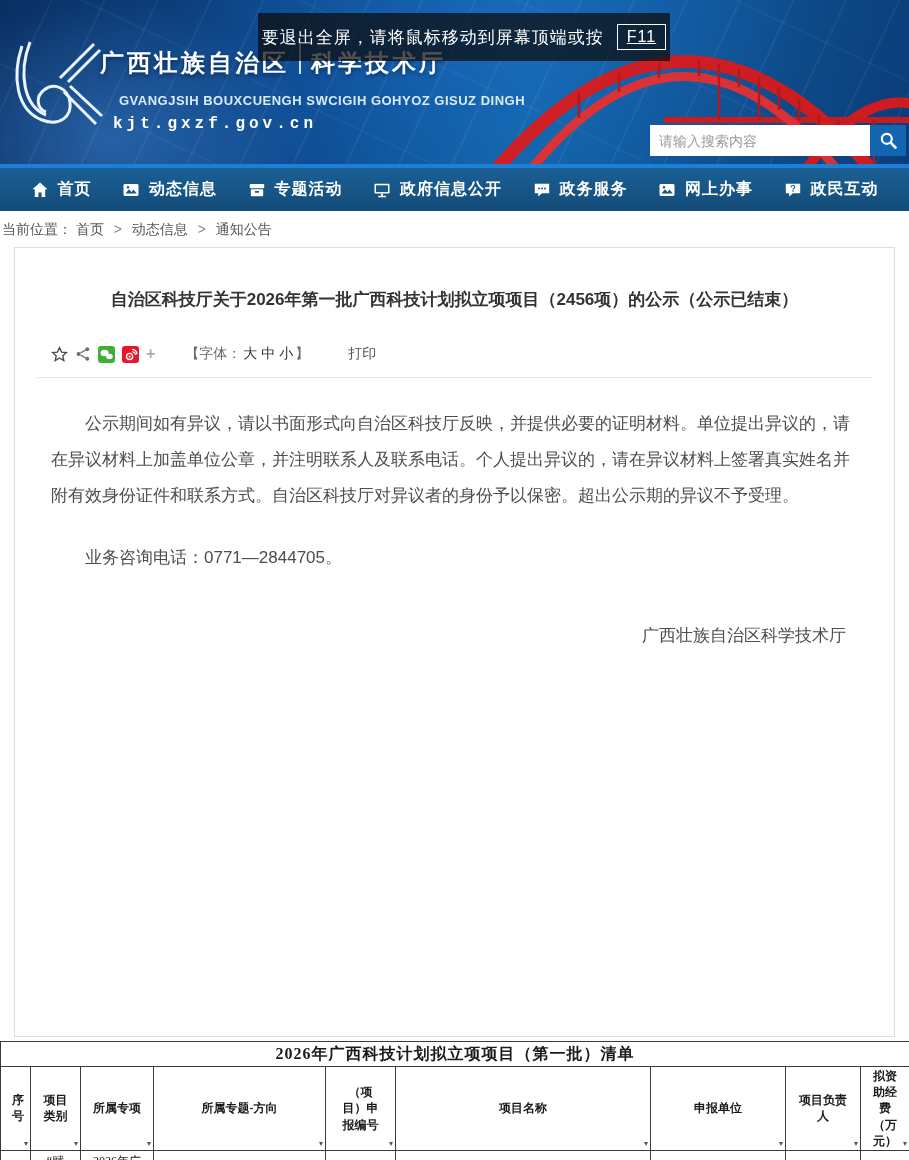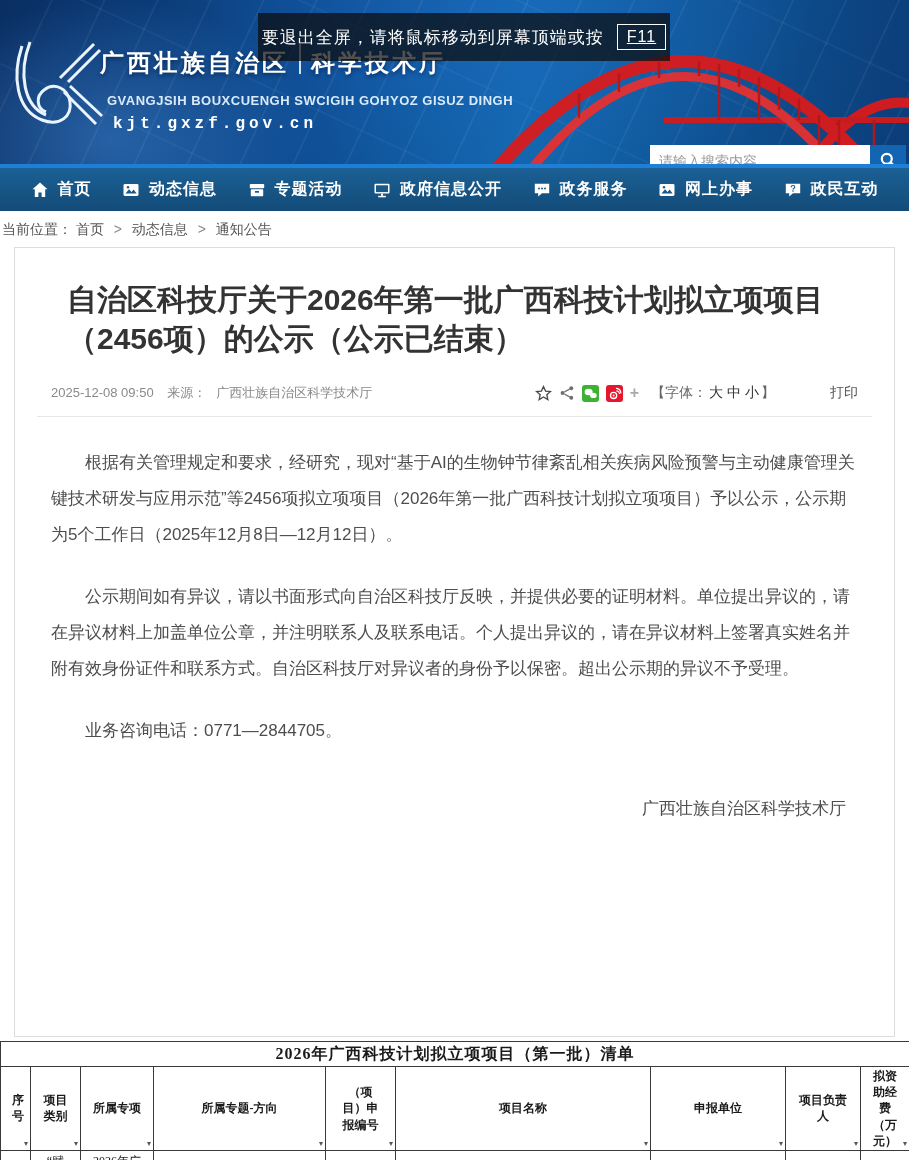--- a/index.html
+++ b/index.html
@@ -16,30 +16,30 @@
   .banner::before { content:""; position:absolute; inset:0;
     background: repeating-linear-gradient(115deg, transparent 0 46px, rgba(255,255,255,.05) 46px 48px),
                 repeating-linear-gradient(25deg, transparent 0 90px, rgba(120,200,255,.06) 90px 92px); }
   .bridge { position: absolute; right: -10px; top: 0; }
   .logo-box { position: absolute; left: 8px; top: 28px; width: 100px; height: 110px; }
   .site-title { position: absolute; left: 100px; top: 44px; z-index: 2; color: #fff;
     font-size: 24px; font-weight: bold; letter-spacing: 3px;
     text-shadow: 0 2px 4px rgba(0,20,60,.6); white-space: nowrap; }
   .title-divider { display:inline-block; width: 2px; height: 30px; background:#cfe3f5;
     margin: 0 10px; vertical-align: -3px; }
-  .site-latin { position: absolute; left: 107px; top: 93px; z-index: 2; color: #d9eafb;
+  .site-latin { position: absolute; left: 119px; top: 93px; z-index: 2; color: #d9eafb;
     font-size: 13px; font-weight: bold; letter-spacing: .5px; }
   .site-url { position: absolute; left: 113px; top: 115px; z-index: 2; color: #fff;
     font-family: "Liberation Mono", monospace; font-size: 16px; font-weight: bold;
     letter-spacing: 4px; text-decoration: none; }
   .fullscreen-notice { position: absolute; left: 258px; top: 13px; width: 412px; height: 48px;
     background: rgba(12,12,12,.72); z-index: 5; display: flex; align-items: center;
     justify-content: center; color: #fff; font-size: 17px; letter-spacing: 1px; }
   .f11-key { border: 1px solid #fff; padding: 3px 9px; margin-left: 13px; font-size: 16px; text-decoration: underline; }
-  .search-bar { position: absolute; left: 650px; top: 125px; z-index: 4; display: flex; margin-top: 20px; }
+  .search-bar { position: absolute; left: 650px; top: 125px; z-index: 4; display: flex; }
   .search-input { width: 220px; height: 31px; border: none; outline: none; padding: 0 9px;
     font-size: 14px; color: #555; background: #fff; }
   .search-input::placeholder { color: #999; }
   .search-button { width: 36px; height: 31px; border: none; background: #1365b2;
     display: flex; align-items: center; justify-content: center; cursor: pointer; }
 
   
   .navbar { height: 43px; background: linear-gradient(#1b6095, #134b78);
     display: flex; align-items: center; justify-content: space-evenly; }
   .nav-item { display: flex; align-items: center; gap: 9px; color: #fff; font-size: 16px;
@@ -47,31 +47,31 @@
 
   
   .breadcrumb { height: 36px; line-height: 36px; padding-left: 2px; font-size: 14px;
     color: #555; background: #fff; }
   .breadcrumb a { color: #555; text-decoration: none; }
   .crumb-sep { margin: 0 6px; color: #888; }
 
   
   .content-box { margin: 0 14px; height: 790px; border: 1px solid #ddd; background: #fff;
     padding: 26px 22px 0; overflow: hidden; }
-  .article-title { font-size: 30px; color: #333; line-height: 39px;
+  .article-title { font-size: 17px; color: #333; text-align: center; line-height: 39px;
     font-weight: bold; margin: 6px 30px 22px; }
   .meta-row { display: flex; justify-content: space-between; align-items: center;
     color: #8a8a8a; font-size: 13px; padding: 4px 14px 14px; border-bottom: 1px solid #e7e7e7; }
   .meta-left span { margin-right: 10px; }
   .meta-right { display: flex; align-items: center; gap: 7px; color: #777; }
   .meta-icon { display: inline-flex; cursor: pointer; }
   .plus-icon { color: #aaa; font-size: 16px; font-weight: bold; cursor: pointer; }
-  .font-ctl { color: #666; margin-left: 5px; font-size: 14px; }
+  .font-ctl { color: #666; margin-left: 23px; font-size: 14px; }
   .font-size-link { color: #333; cursor: pointer; margin: 0 2px; }
-  .print-link { color: #555; margin-left: 48px; font-size: 14px; cursor: pointer; }
+  .print-link { color: #555; margin-left: 32px; font-size: 14px; cursor: pointer; }
 
   .article-body { color: #4d4d4d; font-size: 17px; line-height: 36px; padding: 2px 14px; }
   .article-body p { text-indent: 2em; margin: 26px 0; }
   .signature { text-align: right; text-indent: 0 !important; padding-right: 12px; margin-top: 42px !important; }
 
   
   .table-wrap { margin-top: 4px; }
   table.project-table { width: 909px; border-collapse: collapse; table-layout: fixed;
     font-family: "Liberation Serif", serif; color: #1a1a1a; }
   .project-table td, .project-table th { border: 1px solid #3a3a3a; text-align: center;
@@ -209,24 +209,20 @@
     <span class="crumb-sep">&gt;</span>
     <a>动态信息</a>
     <span class="crumb-sep">&gt;</span>
     <a>通知公告</a>
   </div>
 
   <main class="content-box">
     <h1 class="article-title">自治区科技厅关于2026年第一批广西科技计划拟立项项目（2456项）的公示（公示已结束）</h1>
 
     <div class="meta-row">
-      <div class="meta-left">
-        <span>2025-12-08 09:50</span>
-        <span>来源：</span><span>广西壮族自治区科学技术厅</span>
-      </div>
       <div class="meta-right">
         <span class="meta-icon">
           <svg width="17" height="17" viewBox="0 0 18 18">
               <path d="M9 1.6l2.2 4.8 5.2.5-3.9 3.4 1.1 5.1L9 12.7 4.4 15.4l1.1-5.1L1.6 6.9l5.2-.5z" fill="none" stroke="#4a4a4a" stroke-width="1.4"></path>
             </svg>
         </span>
         <span class="meta-icon">
           <svg width="16" height="16" viewBox="0 0 17 17">
               <g fill="#6e6e6e">
                 <circle cx="13" cy="3.4" r="2.1"></circle>
@@ -256,21 +252,20 @@
         </span>
         <span class="plus-icon">+</span>
         <span class="font-ctl">
           <span>【字体：</span><span class="font-size-link">大</span><span class="font-size-link">中</span><span class="font-size-link">小</span><span>】</span>
         </span>
         <span class="print-link">打印</span>
       </div>
     </div>
 
     <div class="article-body">
-      <p>根据有关管理规定和要求，经研究，现对“基于AI的生物钟节律紊乱相关疾病风险预警与主动健康管理关键技术研发与应用示范”等2456项拟立项项目（2026年第一批广西科技计划拟立项项目）予以公示，公示期为5个工作日（2025年12月8日—12月12日）。</p>
       <p>公示期间如有异议，请以书面形式向自治区科技厅反映，并提供必要的证明材料。单位提出异议的，请在异议材料上加盖单位公章，并注明联系人及联系电话。个人提出异议的，请在异议材料上签署真实姓名并附有效身份证件和联系方式。自治区科技厅对异议者的身份予以保密。超出公示期的异议不予受理。</p>
       <p>业务咨询电话：0771—2844705。</p>
       <p class="signature">广西壮族自治区科学技术厅</p>
 
     </div>
   </main>
 
   <section class="table-wrap">
     <table class="project-table">
       <colgroup>

